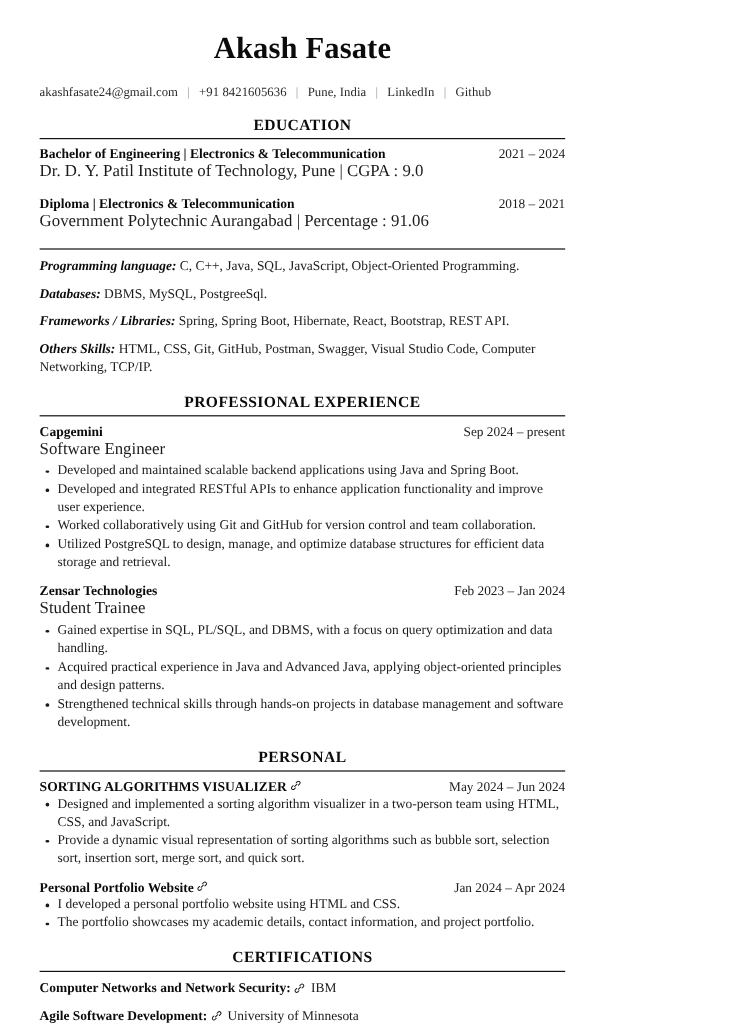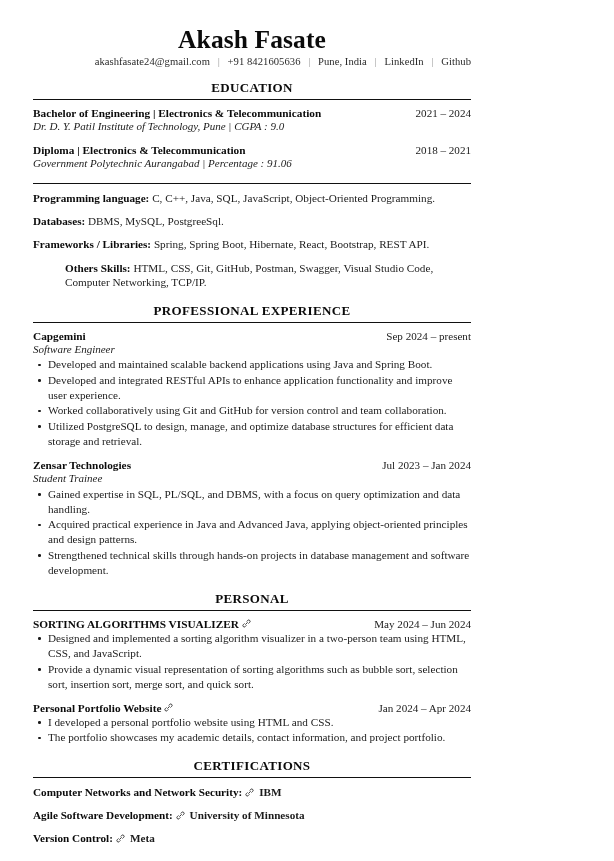--- a/index.html
+++ b/index.html
@@ -28,24 +28,24 @@
     text-align: center;
     font-size: 25.5px;
     font-weight: bold;
     letter-spacing: 0.1px;
     margin: 0;
     padding-top: 25px;
     line-height: 1.15;
     color: #0b0b0b;
   }
   .hdr-contact {
-    text-align: right;
+    text-align: left;
     font-size: 10.6px;
     color: #2a2a2a;
-    margin-top: 2px;
+    margin-top: 18px;
     letter-spacing: 0.05px;
   }
   .hdr-contact .sep {
     color: #9a9a9a;
     padding: 0 5px;
   }
   .hdr-contact .item { white-space: nowrap; }
 
   
   .section { margin-top: 13px; }
@@ -74,39 +74,38 @@
     font-weight: bold;
     color: #0b0b0b;
   }
   .row-right {
     font-size: 11.1px;
     color: #1b1b1b;
     white-space: nowrap;
     flex: none;
   }
   .sub {
-    font-size: 11px;
-    font-style: italic;
+    font-size: 14px;
     color: #1b1b1b;
     margin-top: 0px;
     line-height: 1.32;
   }
 
   .entry { margin-bottom: 10px; }
   .entry:last-child { margin-bottom: 0; }
 
   
   .skill-line {
     font-size: 11.2px;
     color: #1b1b1b;
     margin-bottom: 8.5px;
     line-height: 1.3;
   }
-  .skill-line:last-child { margin-bottom: 0; margin-left: 32px; }
-  .skill-line b { color: #0b0b0b; font-weight: bold; }
+  .skill-line:last-child { margin-bottom: 0; }
+  .skill-line b { color: #0b0b0b; font-weight: bold; font-style: italic; }
 
   
   ul.bullets {
     list-style: none;
     margin: 1px 0 0 0;
     padding: 0;
   }
   ul.bullets li {
     position: relative;
     padding-left: 15px;
@@ -138,21 +137,21 @@
 
   
   .cert-line {
     font-size: 11.2px;
     color: #1b1b1b;
     margin-bottom: 8.5px;
     line-height: 1.3;
   }
   .cert-line:last-child { margin-bottom: 0; }
   .cert-line b { color: #0b0b0b; font-weight: bold; }
-  .cert-issuer { margin-left: 2px; font-weight: bold; }
+  .cert-issuer { margin-left: 2px; }
 
   
   .interests {
     font-size: 11.2px;
     color: #1b1b1b;
     margin-top: 1px;
     margin-left: 33px;
   }
   .interests .sep {
     color: #a8a8a8;
@@ -235,21 +234,21 @@
         <li>Developed and maintained scalable backend applications using Java and Spring Boot.</li>
         <li>Developed and integrated RESTful APIs to enhance application functionality and improve user experience.</li>
         <li>Worked collaboratively using Git and GitHub for version control and team collaboration.</li>
         <li>Utilized PostgreSQL to design, manage, and optimize database structures for efficient data storage and retrieval.</li>
       </ul>
     </div>
 
     <div class="entry">
       <div class="row">
         <div class="row-left">Zensar Technologies</div>
-        <div class="row-right">Jul 2023 – Jan 2024</div>
+        <div class="row-right">Feb 2023 – Jan 2024</div>
       </div>
       <div class="sub">Student Trainee</div>
       <ul class="bullets">
         <li>Gained expertise in SQL, PL/SQL, and DBMS, with a focus on query optimization and data handling.</li>
         <li>Acquired practical experience in Java and Advanced Java, applying object-oriented principles and design patterns.</li>
         <li>Strengthened technical skills through hands-on projects in database management and software development.</li>
       </ul>
     </div>
   </div>
 

